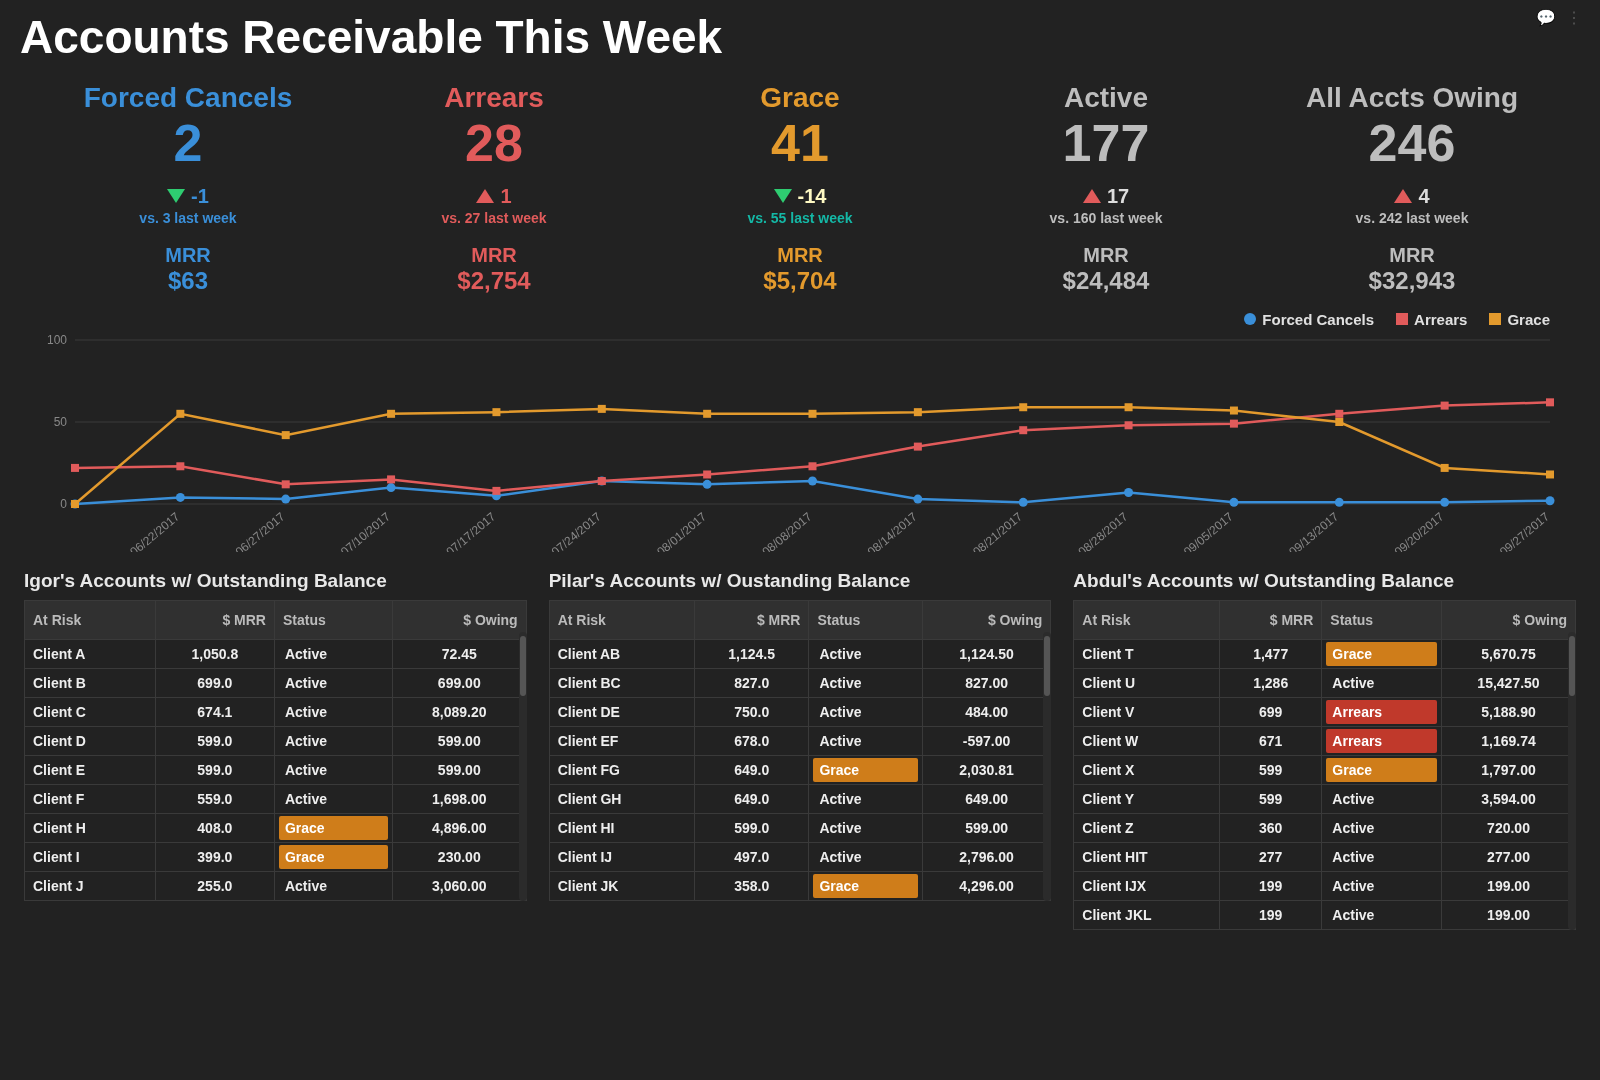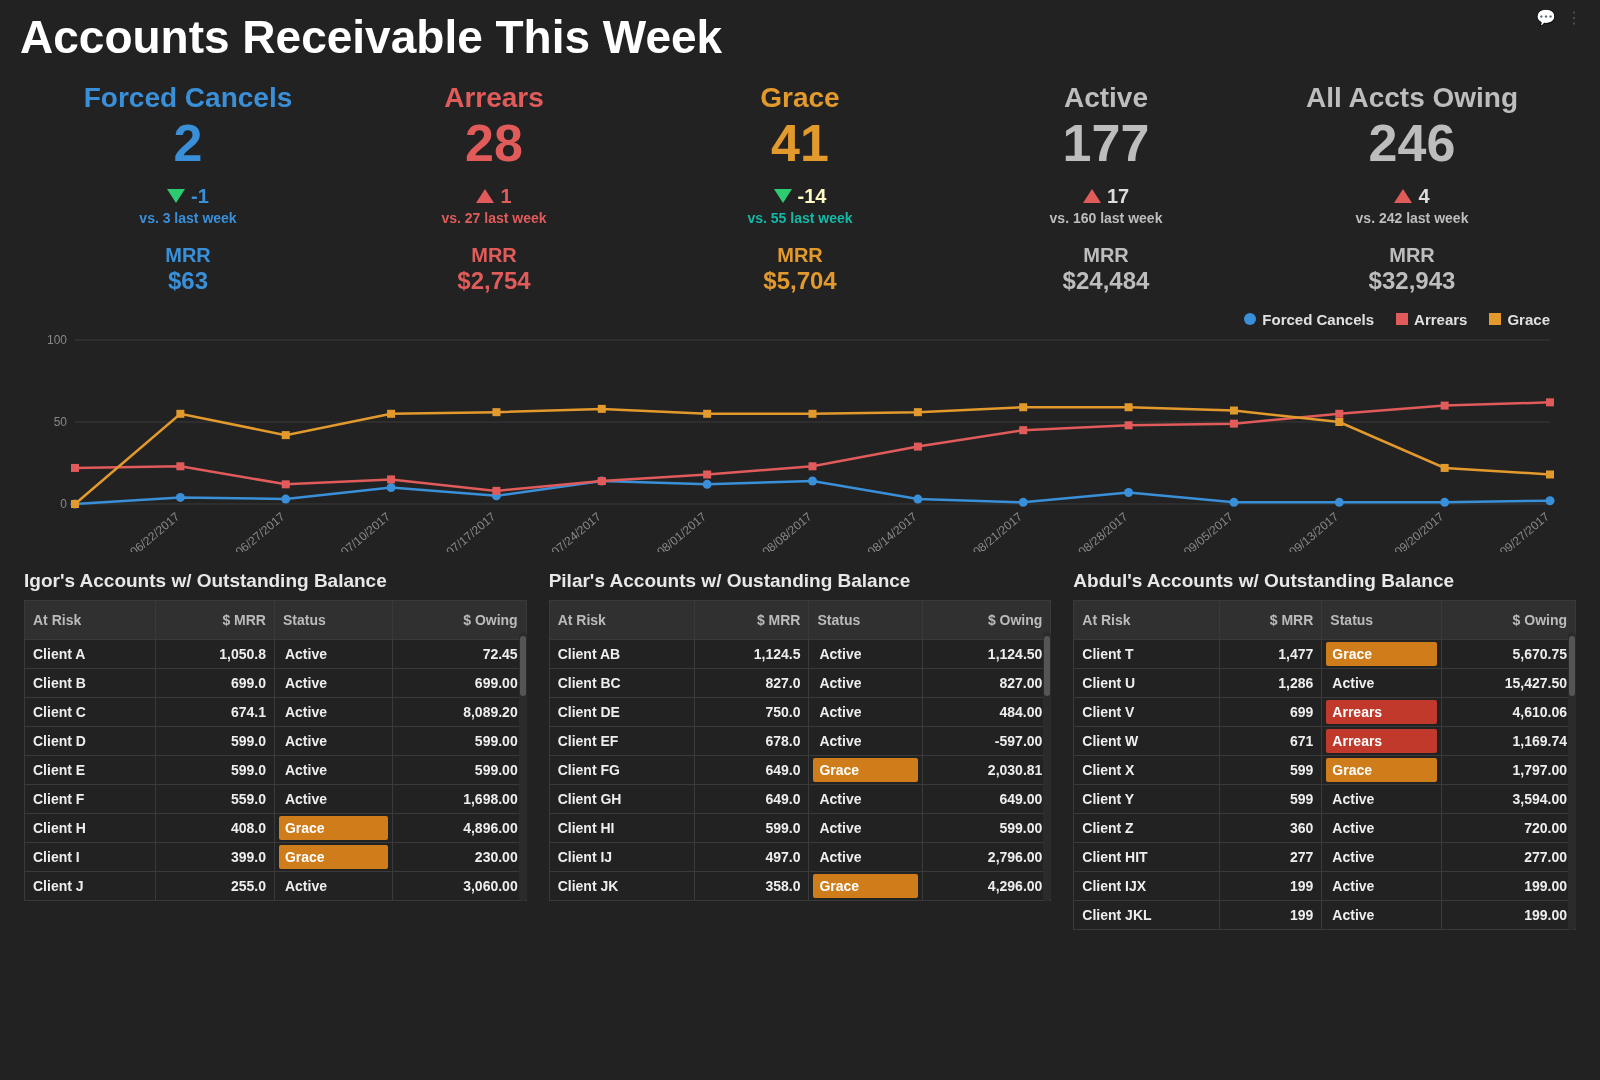--- a/index.html
+++ b/index.html
@@ -53,21 +53,21 @@
   table { width: 100%; border-collapse: collapse; font-size: 14px; }
   thead th {
     background: #303030; color: #bbb; font-weight: 600; text-align: left;
     padding: 11px 8px; border: 1px solid #3a3a3a;
   }
   thead th.num { text-align: right; }
   tbody td {
     padding: 6px 8px; border: 1px solid #3a3a3a; color: #eee; font-weight: 600;
     white-space: nowrap; overflow: hidden; text-overflow: ellipsis;
   }
-  tbody td.num { text-align: right; }
+  tbody td.num { text-align: center; }
   .status-cell { padding: 2px 4px; }
   .status-pill {
     display: inline-block; width: 100%; padding: 4px 6px; border-radius: 2px;
     text-align: left; font-weight: 700;
   }
   .scrollbar-fake {
     position: absolute; right: 0; top: 32px; bottom: 0; width: 8px;
     background: #2b2b2b; border-radius: 4px;
   }
   .scrollbar-fake::after {
@@ -399,21 +399,21 @@
             <tr>
               <td>Client U</td>
               <td class="num">1,286</td>
               <td class="status-cell"><span class="status-pill" style="background:transparent;color:#eee">Active</span></td>
               <td class="num">15,427.50</td>
             </tr>
             <tr>
               <td>Client V</td>
               <td class="num">699</td>
               <td class="status-cell"><span class="status-pill" style="background:#c0392b;color:#fff">Arrears</span></td>
-              <td class="num">4,610.06</td>
+              <td class="num">5,188.90</td>
             </tr>
             <tr>
               <td>Client W</td>
               <td class="num">671</td>
               <td class="status-cell"><span class="status-pill" style="background:#c0392b;color:#fff">Arrears</span></td>
               <td class="num">1,169.74</td>
             </tr>
             <tr>
               <td>Client X</td>
               <td class="num">599</td>

